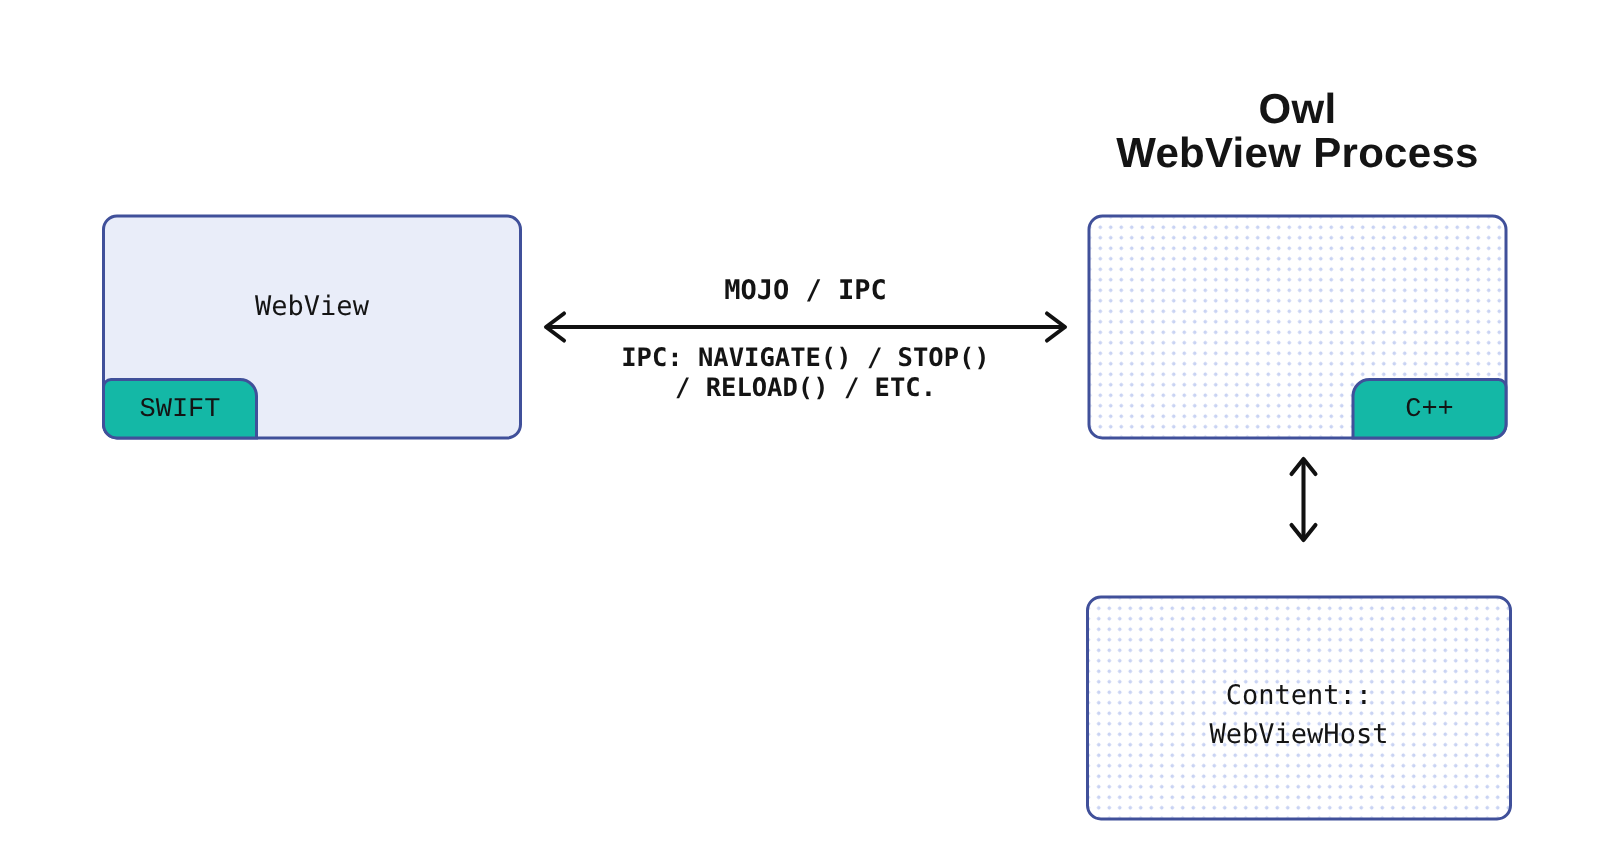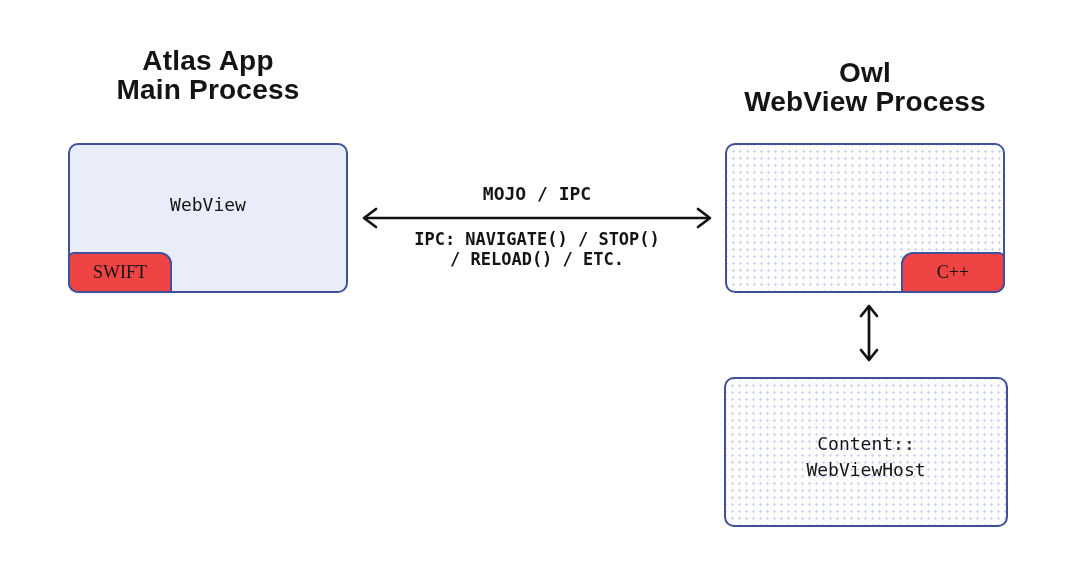--- a/index.html
+++ b/index.html
@@ -34,37 +34,37 @@
   }
   .node.solid{background:var(--box-fill);}
   .node.dotted{
     background-color:#ffffff;
     background-image:radial-gradient(circle,var(--dot) 1.15px,transparent 1.4px);
     background-size:7px 7px;
     background-position:3px 3px;
   }
   #webview-box{left:68px;top:143px;width:280px;height:150px;}
   #webviewhost-box{left:725px;top:143px;width:280px;height:150px;}
-  #webcontents-box{left:724px;top:377px;width:284px;height:150px;}
+  #webcontents-box{left:724px;top:397px;width:284px;height:150px;}
   .node-label{
     position:absolute;left:0;right:0;top:47px;
     text-align:center;
     font-family:"DejaVu Sans Mono","Liberation Mono",monospace;
     font-size:18px;line-height:26px;font-weight:500;
     color:var(--text);
   }
   #webcontents-box .node-label{top:52px;}
   .lang-tag{
     position:absolute;bottom:-2px;
     box-sizing:border-box;
     width:104px;height:41px;
-    background:#ef4444;
+    background:#14b8a6;
     border:2px solid var(--border);
     display:flex;align-items:center;justify-content:center;
-    font-family:Liberation Serif, serif;
+    font-family:Liberation Mono, monospace;
     font-size:18px;font-weight:500;color:var(--text);
   }
   .lang-tag.left{left:-2px;border-radius:6px 12px 0 10px;}
   .lang-tag.right{right:-2px;border-radius:12px 6px 10px 0;}
   .arrow-svg{position:absolute;color:var(--arrow);}
   #h-arrow{left:358px;top:204px;}
   #v-arrow{left:855px;top:301px;}
   .link-label{
     position:absolute;
     text-align:center;
@@ -72,24 +72,20 @@
     font-weight:700;color:var(--text);
   }
   #mojo-label{left:387px;top:184px;width:300px;font-size:18px;line-height:20px;}
   #ipc-label{left:362px;top:229px;width:350px;font-size:17px;line-height:20px;}
 </style>
 </head>
 <body>
 
 <div class="canvas">
 
-  <div class="heading left">
-    <div>Atlas App</div>
-    <div>Main Process</div>
-  </div>
 
   <div class="heading right">
     <div>Owl</div>
     <div>WebView Process</div>
   </div>
 
   <div class="node solid" id="webview-box">
     <div class="node-label">WebView</div>
     <div class="lang-tag left">
       <span>SWIFT</span>

